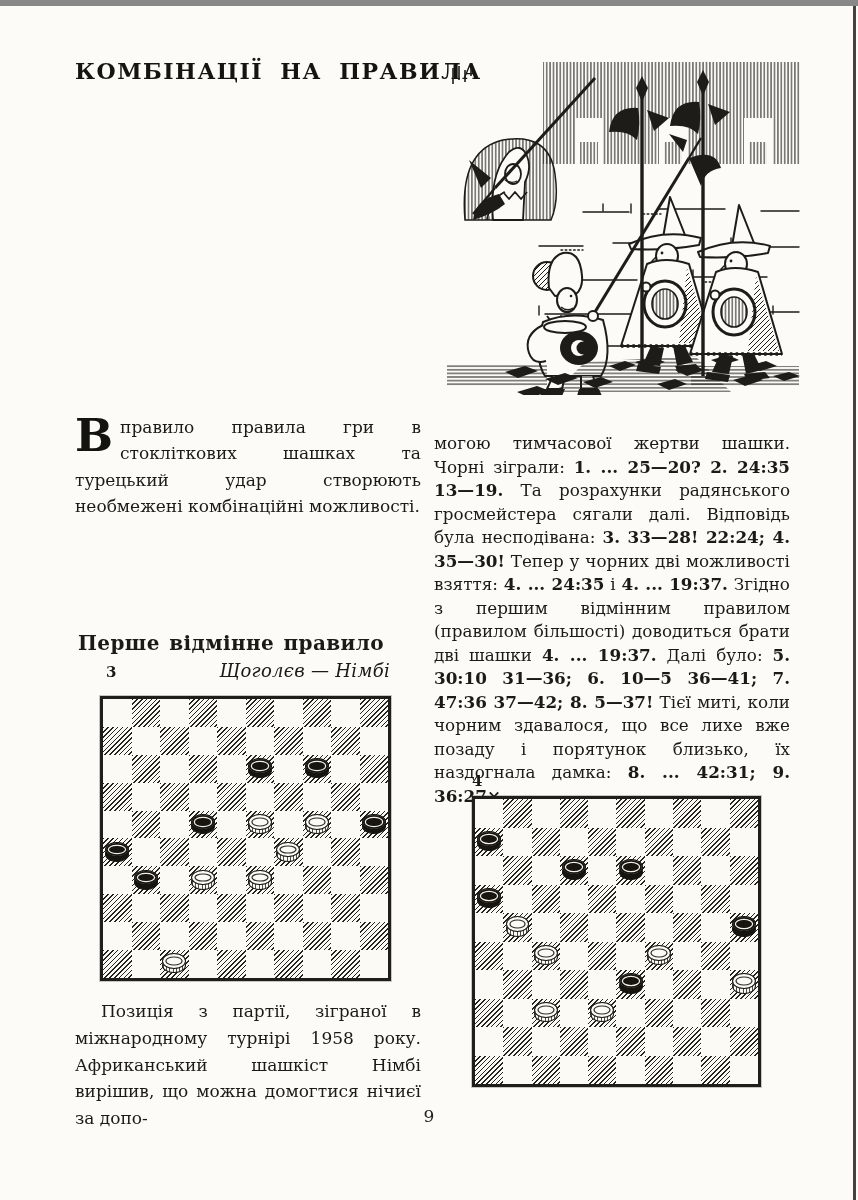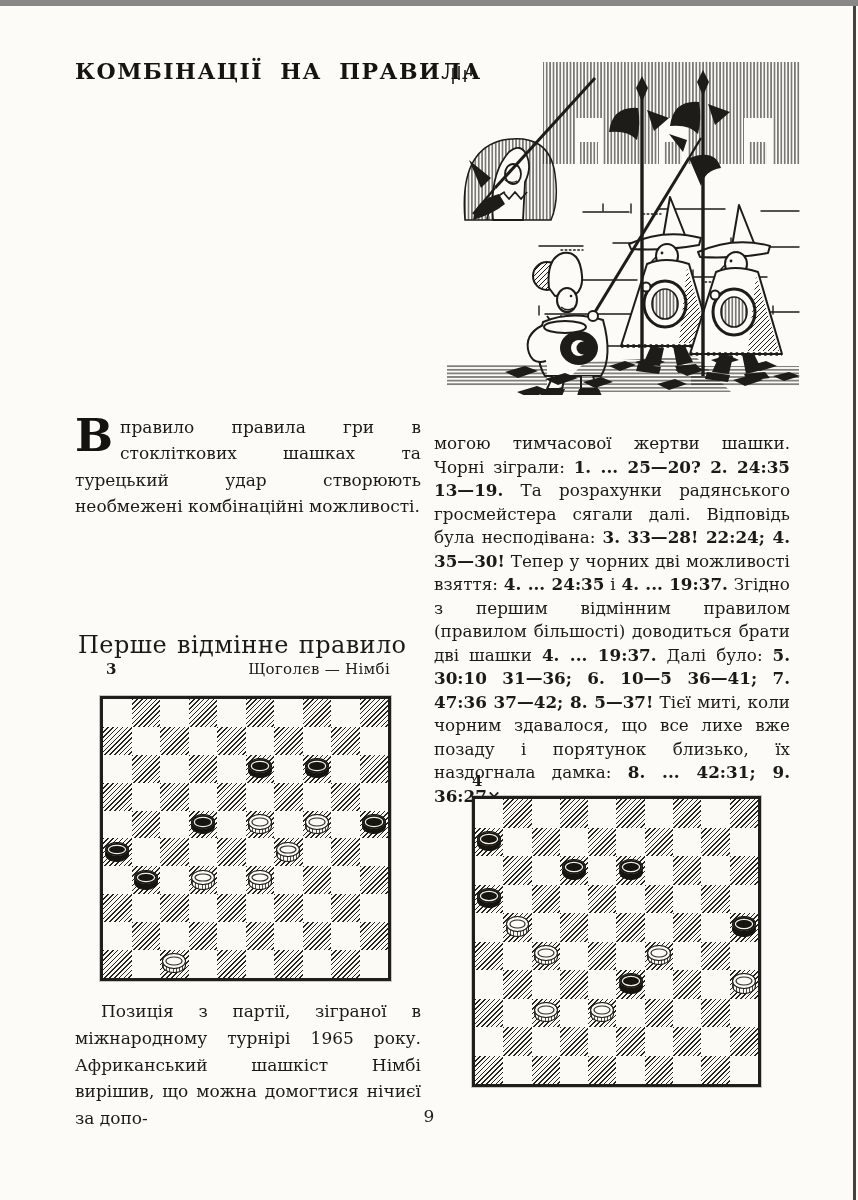--- a/index.html
+++ b/index.html
@@ -30,29 +30,29 @@
   .p1{top:408px;}
   .p2{top:517px;text-indent:26px;}
   .p3{top:992px;text-indent:26px;line-height:26.8px;}
   .pr{top:426px;}
   .dropcap{
     float:left;font-size:45px;line-height:37px;font-weight:bold;
     padding:3px 7px 0 0;color:#131310;
   }
   .section-heading{
     position:absolute;left:78px;top:625px;margin:0;
-    font-size:24px;font-weight:normal;letter-spacing:.4px;word-spacing:2px;
+    font-size:20px;font-weight:bold;letter-spacing:.4px;word-spacing:2px;
   }
 
   
   .diagram-head{position:absolute;display:flex;justify-content:space-between;align-items:baseline;}
   .dh3{left:100px;top:654px;width:290px;}
   .dh4{left:466px;top:766px;width:290px;}
   .dnum{font-weight:bold;font-size:15px;padding-left:6px;}
-  .dcap{font-size:15px;letter-spacing:.3px;}
+  .dcap{font-style:italic;font-size:18px;letter-spacing:.3px;}
 
   .board{
     position:absolute;display:grid;
     grid-template-columns:repeat(10,1fr);grid-template-rows:repeat(10,1fr);
     border:3px solid #201e1a;background:#fbfaf5;box-shadow:0 0 0 1px rgba(40,38,30,.25);
   }
   .board-3{left:100px;top:690px;width:285px;height:279px;}
   .board-4{left:472px;top:790px;width:283px;height:285px;}
   .sq{}
   .sq.dark{background:repeating-linear-gradient(135deg,#26241f 0 1.1px,rgba(0,0,0,0) 1.1px 3.4px);}
@@ -347,21 +347,21 @@
         <div class="piece black" style="left: 90.8%; top: 41.2%;"></div>
         <div class="piece black" style="left: 0.8%; top: 51.2%;"></div>
         <div class="piece white" style="left: 60.8%; top: 51.2%;"></div>
         <div class="piece black" style="left: 10.8%; top: 61.2%;"></div>
         <div class="piece white" style="left: 30.8%; top: 61.2%;"></div>
         <div class="piece white" style="left: 50.8%; top: 61.2%;"></div>
         <div class="piece white" style="left: 20.8%; top: 91.2%;"></div>
       </div>
     </div>
 
-  <p class="para left-col p3">Позиція з партії, зіграної в міжнародному турнірі 1965 року. Африканський шашкіст Німбі вирішив, що можна домогтися нічиєї за допо-</p>
+  <p class="para left-col p3">Позиція з партії, зіграної в міжнародному турнірі 1958 року. Африканський шашкіст Німбі вирішив, що можна домогтися нічиєї за допо-</p>
 
   <p class="para right-col pr">могою тимчасової жертви шашки. Чорні зіграли: <b>1. ... 25—20? 2. 24:35 13—19.</b> Та розрахунки радянського гросмейстера сягали далі. Відповідь була несподівана: <b>3. 33—28! 22:24; 4. 35—30!</b> Тепер у чорних дві можливості взяття: <b>4. ... 24:35</b> і <b>4. ... 19:37.</b> Згідно з першим відмінним правилом (правилом більшості) доводиться брати дві шашки <b>4. ... 19:37.</b> Далі було: <b>5. 30:10 31—36; 6. 10—5 36—41; 7. 47:36 37—42; 8. 5—37!</b> Тієї миті, коли чорним здавалося, що все лихе вже позаду і порятунок близько, їх наздогнала дамка: <b>8. ... 42:31; 9. 36:27×.</b></p>
 
   <div class="diagram-head dh4">
     <span class="dnum">4</span>
     <span class="dcap"></span>
   </div>
   <div class="board board-4">
       <div class="sq light"></div>
       <div class="sq dark"></div>

